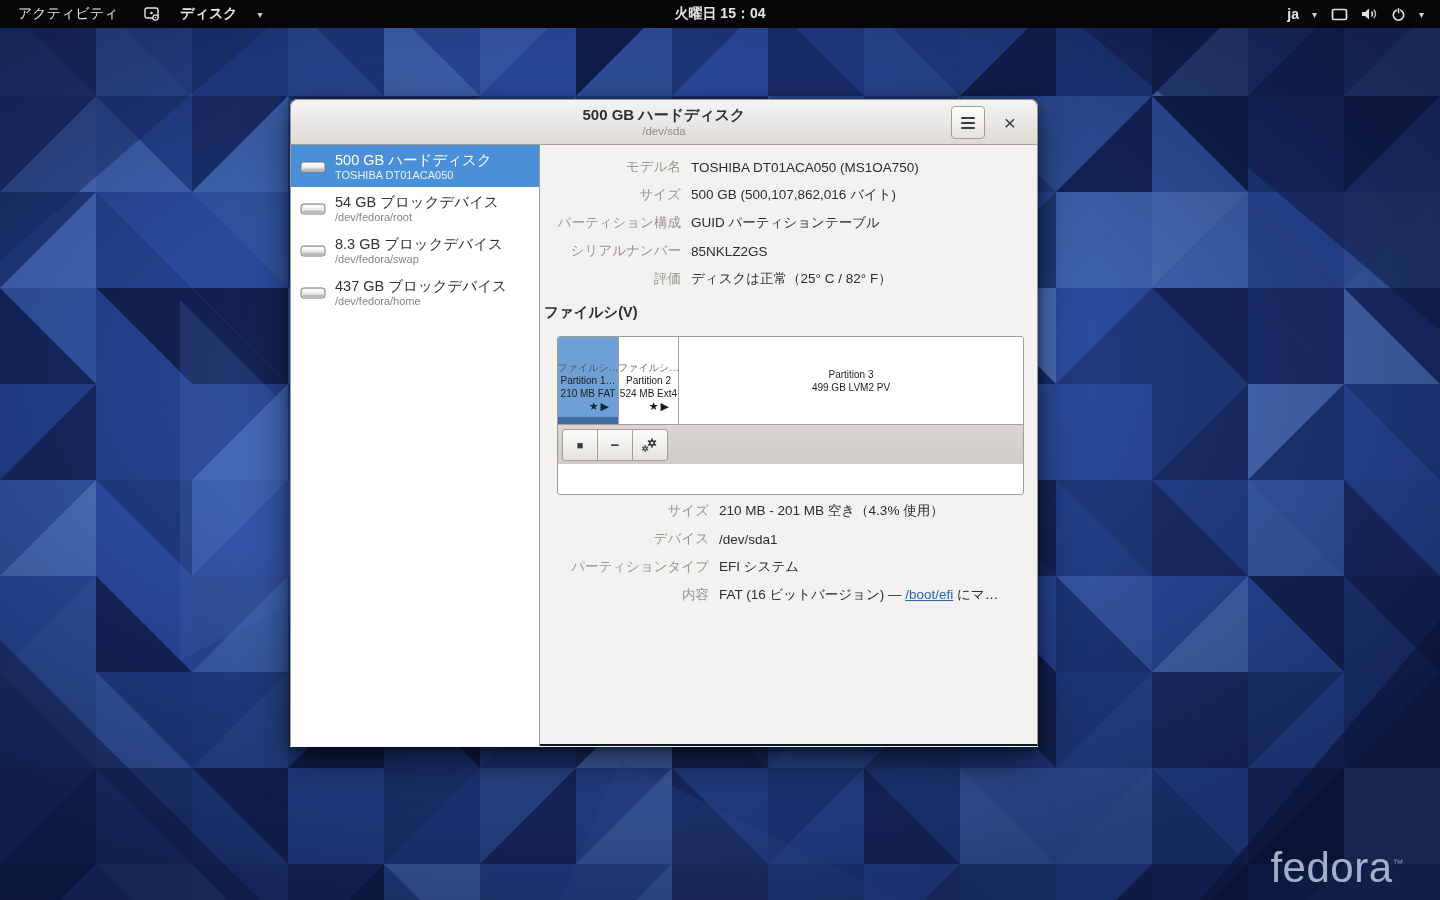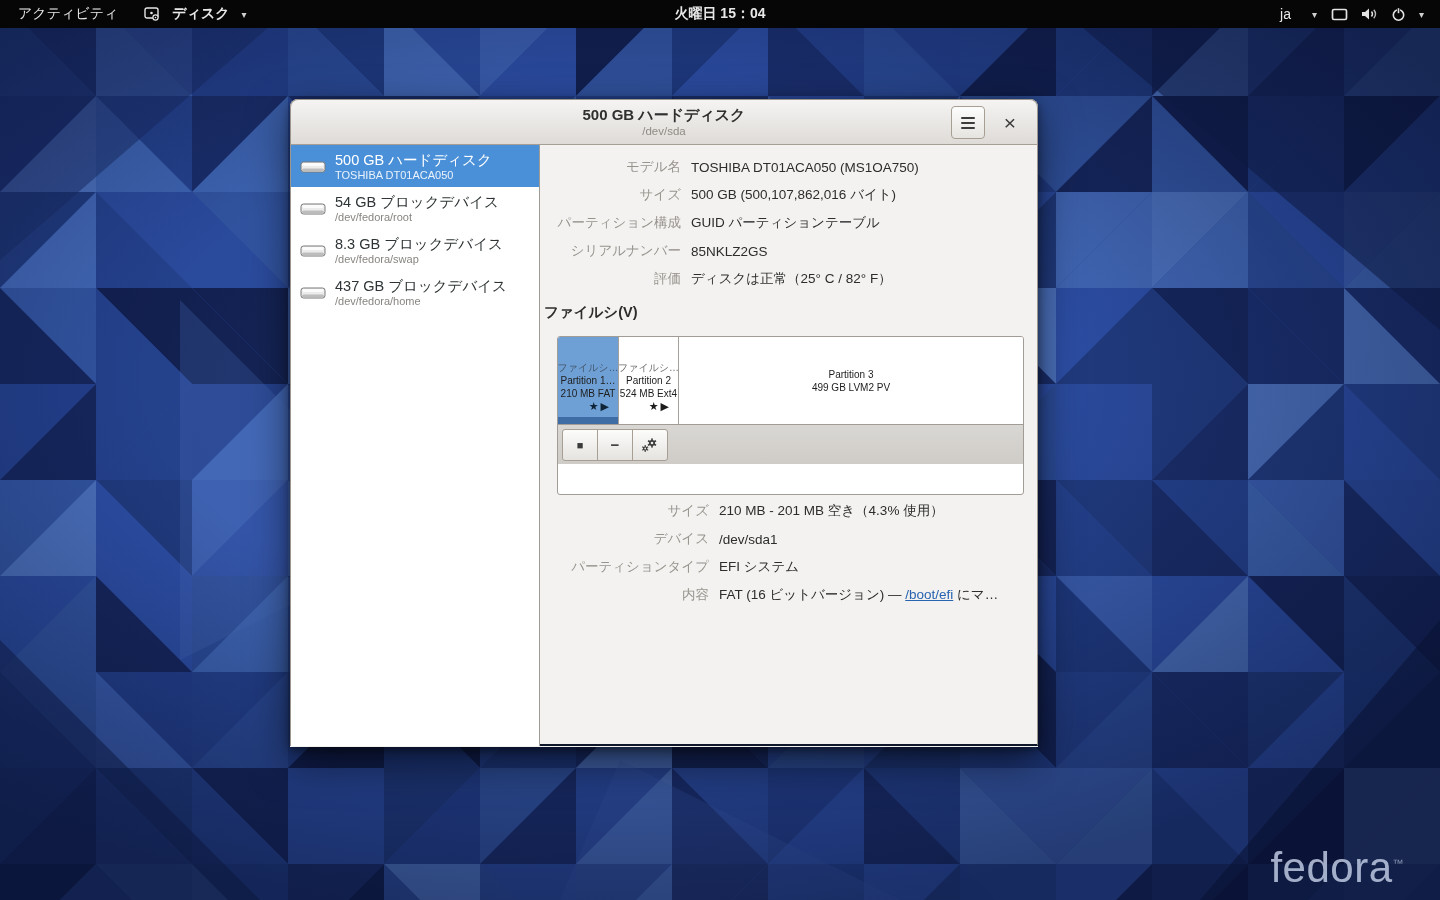--- a/index.html
+++ b/index.html
@@ -14,25 +14,25 @@
   .fedora-mark { position:absolute; right:36px; bottom:8px; font-size:42px;
     color:#c9d4ec; opacity:.8; letter-spacing:.5px; font-weight:400; }
   .fedora-mark sup { font-size:11px; opacity:.8; }
 
   
   .topbar { position:absolute; left:0; top:0; width:1440px; height:28px;
     background:#060606; color:#e8e8e8; display:flex; align-items:center;
     font-size:14px; z-index:50; }
   .tb-left { display:flex; align-items:center; gap:22px; padding-left:14px; }
   .tb-activities { padding:0 4px; cursor:default; }
-  .tb-appmenu { display:flex; align-items:center; gap:12px; font-weight:bold; }
+  .tb-appmenu { display:flex; align-items:center; gap:20px; font-weight:bold; }
   .tb-center { position:absolute; left:0; right:0; text-align:center; font-weight:bold; pointer-events:none; }
   .tb-center span { pointer-events:auto; }
   .tb-right { margin-left:auto; display:flex; align-items:center; gap:14px; padding-right:16px; }
-  .tb-kbd { display:flex; align-items:center; gap:21px; font-weight:normal; }
+  .tb-kbd { display:flex; align-items:center; gap:13px; font-weight:bold; }
   .chev { font-size:10px; color:#cfcfcf; }
   .tb-icons { display:flex; align-items:center; gap:13px; }
   .tb-icons svg { display:block; }
 
   
   .window { position:absolute; left:290px; top:99px; width:748px; height:648px;
     border-radius:8px 8px 0 0;
     box-shadow:0 3px 10px rgba(0,0,0,.45), 0 14px 42px rgba(0,0,0,.55);
     background:#f3f2f0; z-index:10; }
 

